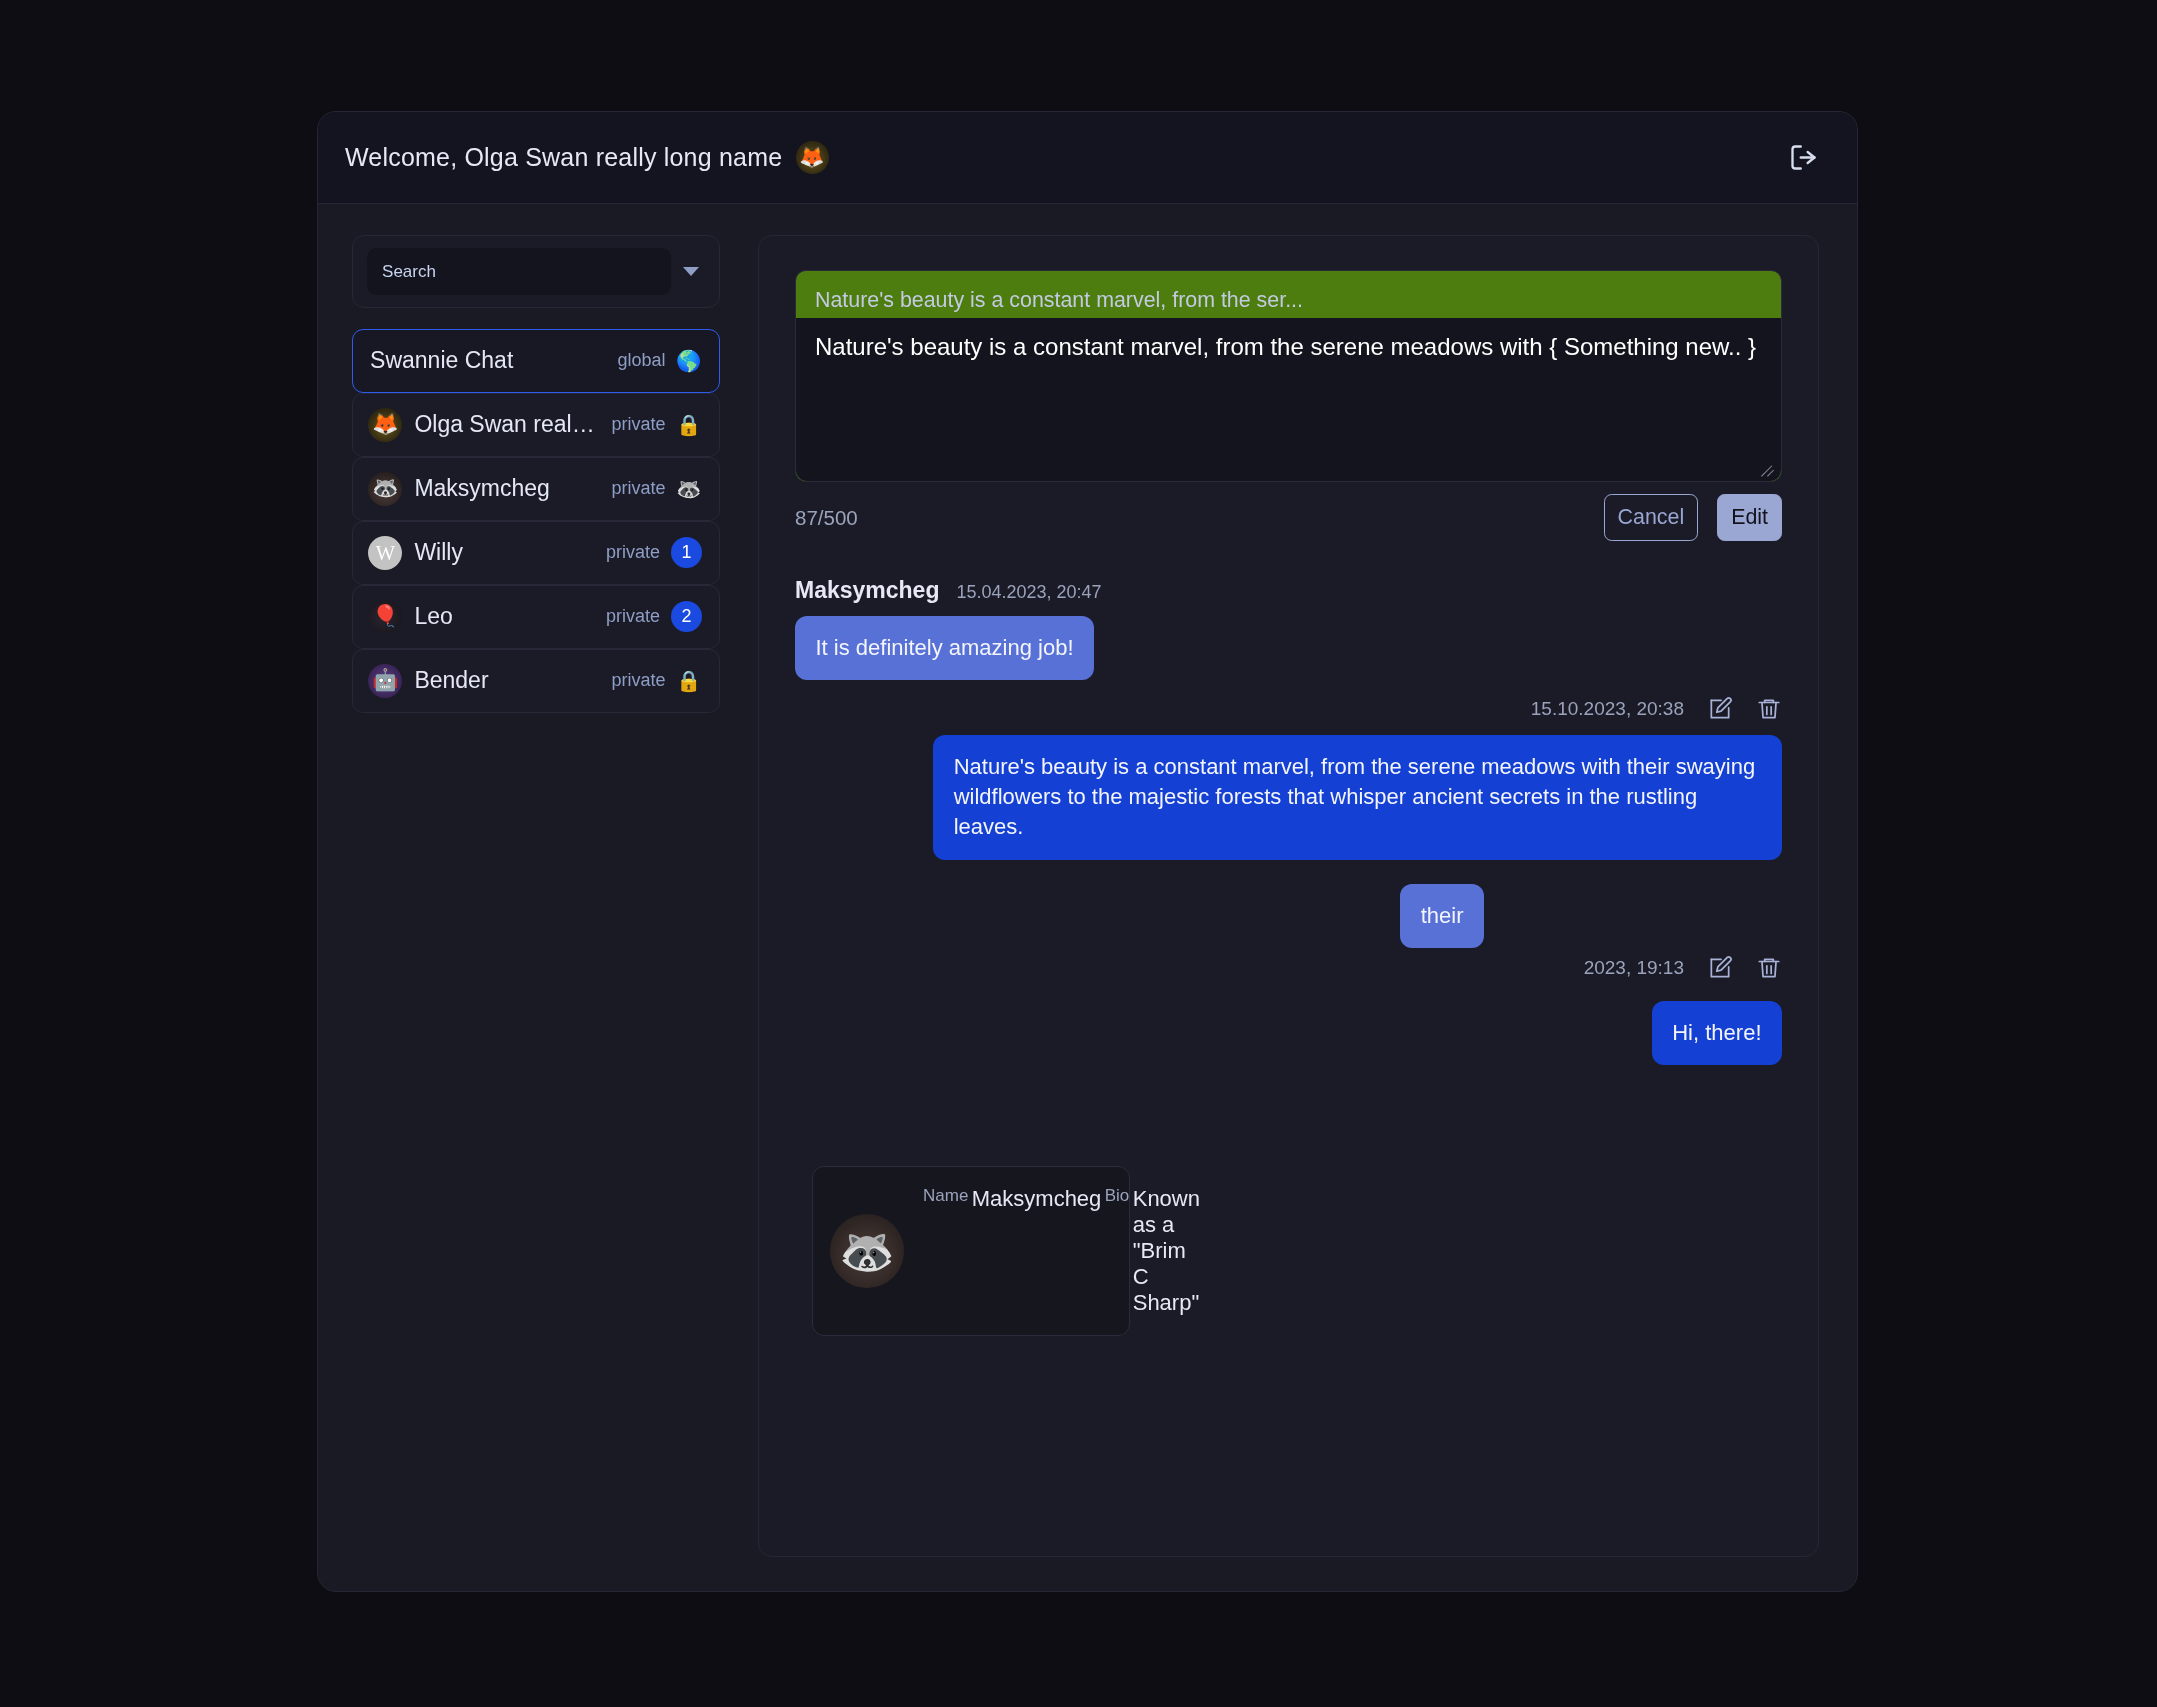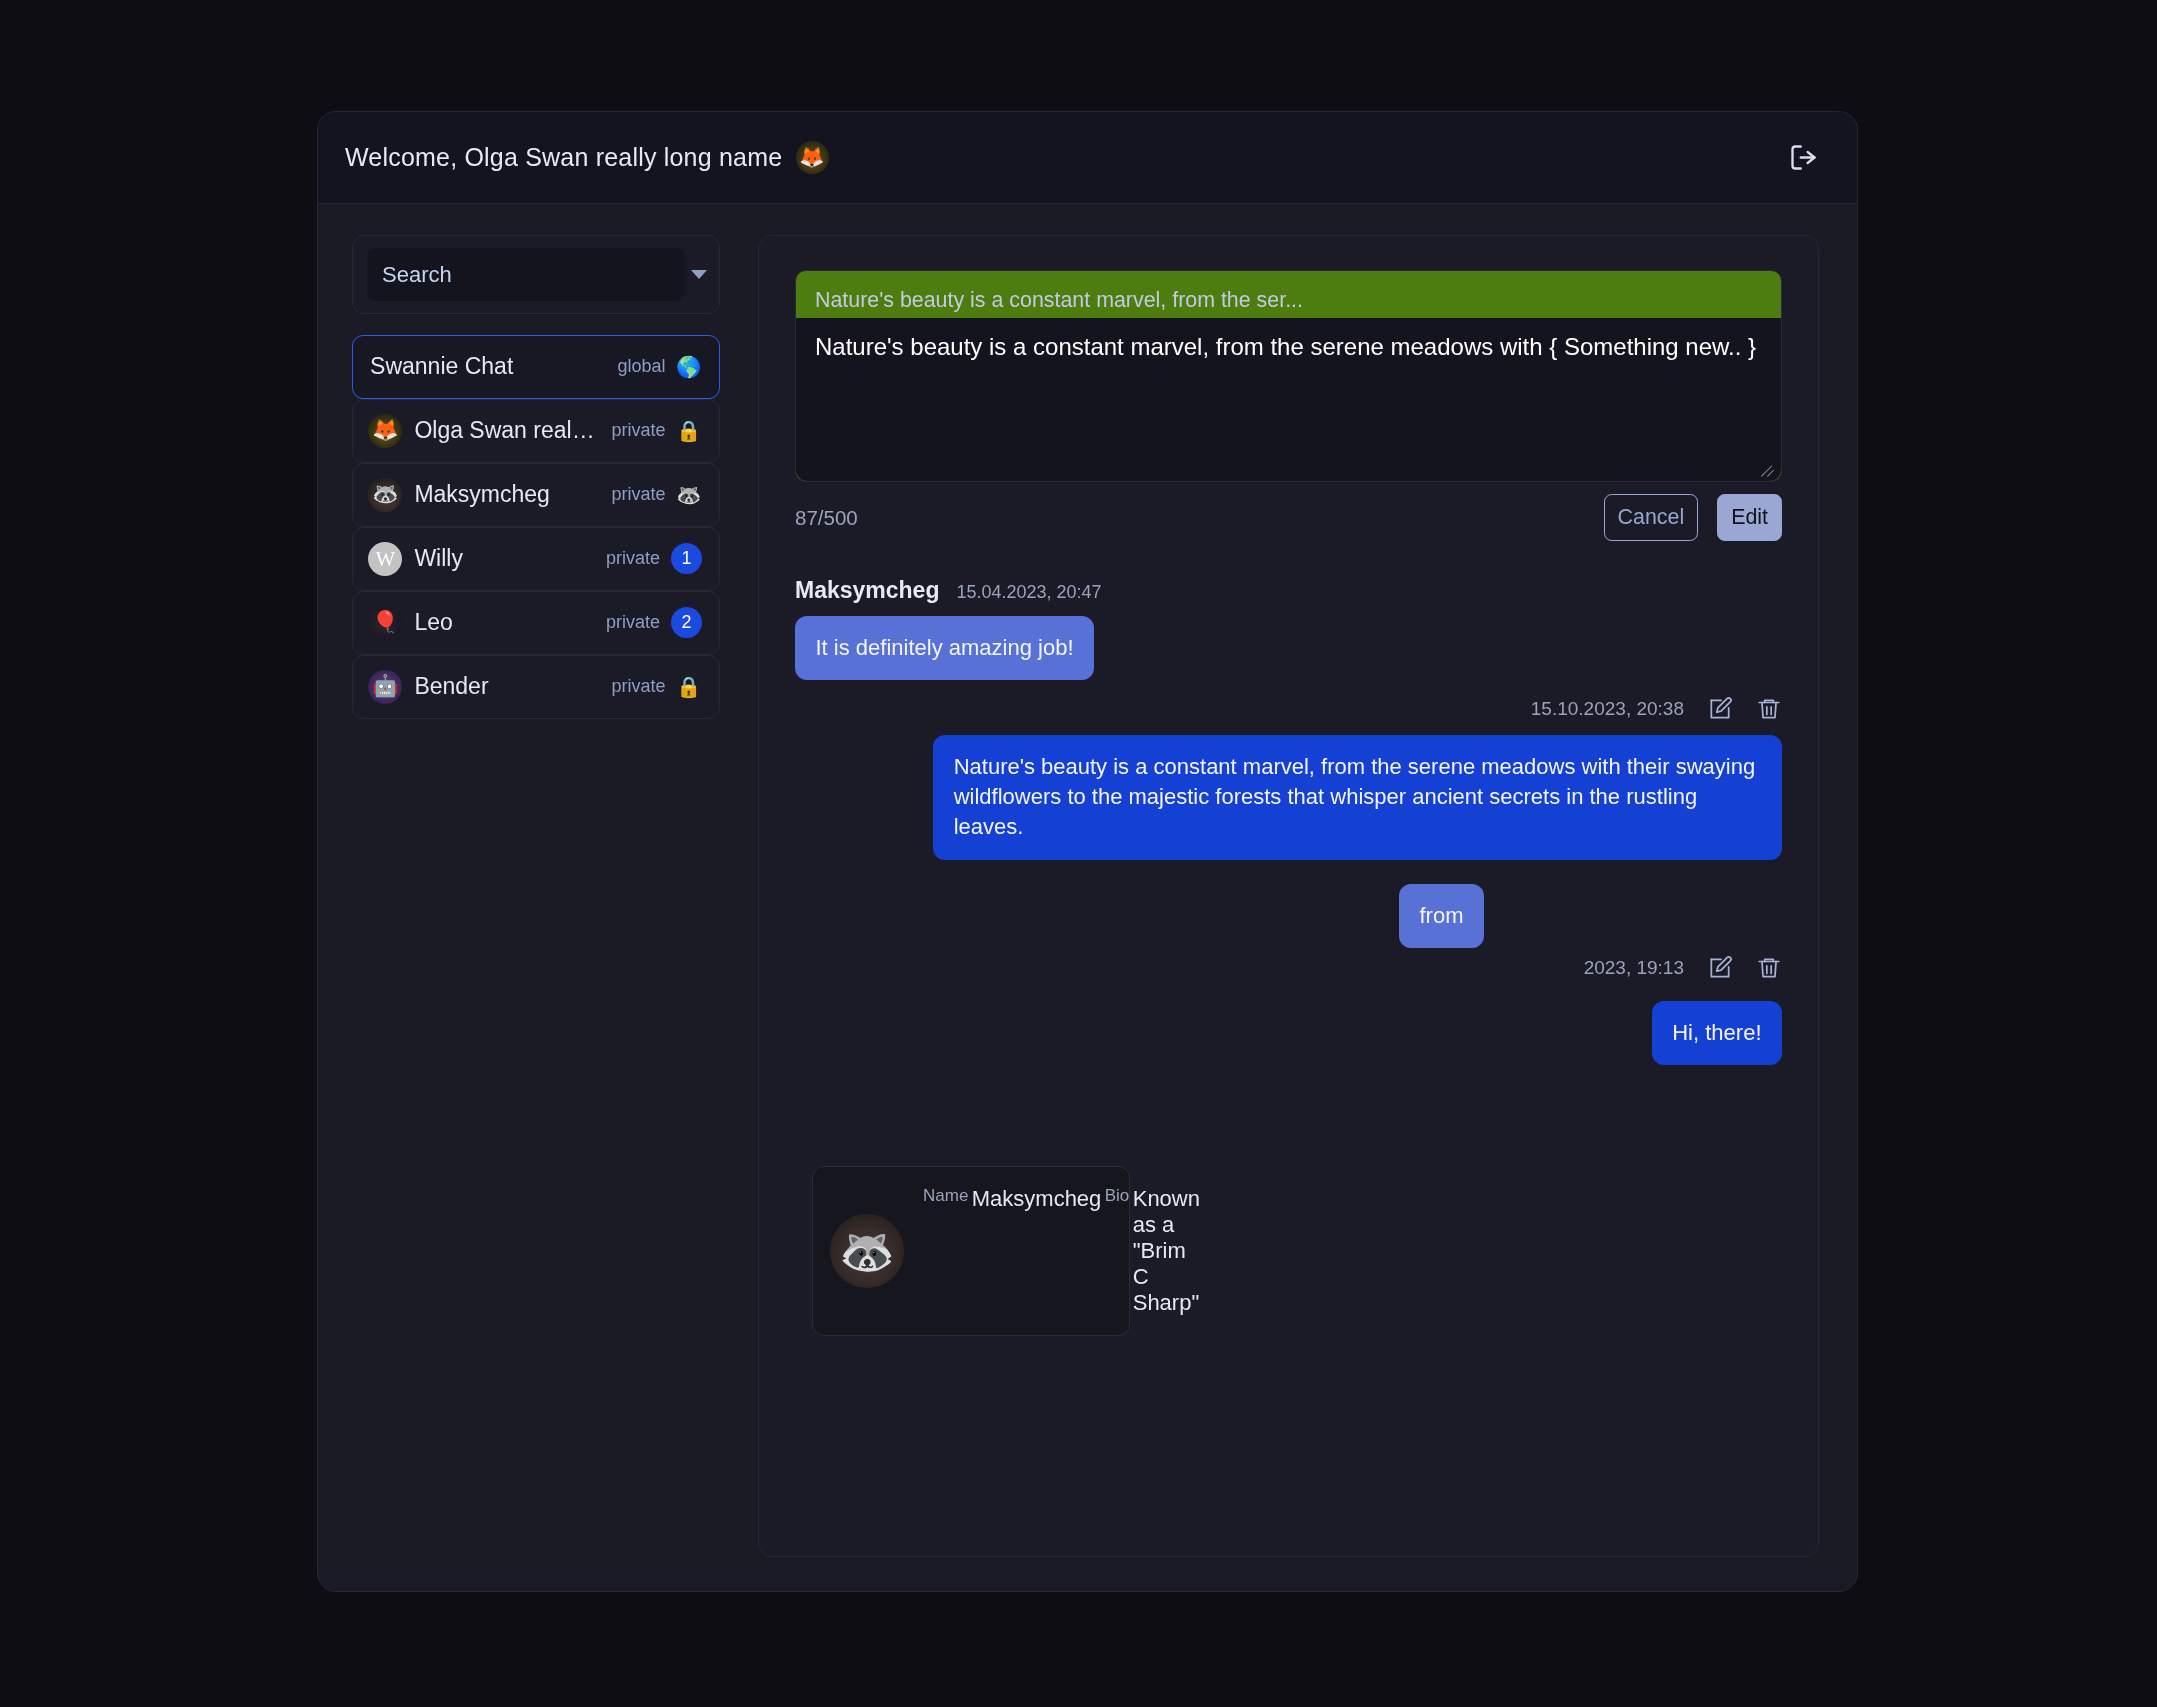--- a/index.html
+++ b/index.html
@@ -84,21 +84,21 @@
     display: flex;
     align-items: center;
     gap: 5.1px;
   }
   .search-input {
     flex: 1;
     background: #14141f;
     border: none;
     border-radius: 9.4px;
     color: #a3a3a3;
-    font-size: 22px;
+    font-size: 17px;
     font-family: "Liberation Sans", sans-serif;
     padding: 13.7px 15.4px;
     outline: none;
   }
   .search-input::placeholder { color: #c9d4ef; }
   .search-caret {
     width: 29px; height: 38px;
     display: flex; align-items: center; justify-content: center;
     cursor: pointer;
   }
@@ -454,21 +454,21 @@
             <line x1="14" y1="10" x2="14" y2="17"></line>
           </svg>
         </button>
       </div>
       <div class="row-right">
         <div class="bubble bubble-out">Nature's beauty is a constant marvel, from the serene meadows with their swaying wildflowers to the majestic forests that whisper ancient secrets in the rustling leaves.</div>
       </div>
 
       <div style="margin-top:24px">
         <div class="row-right" style="padding-right:298px;">
-          <div class="bubble bubble-in">from</div>
+          <div class="bubble bubble-in">their</div>
         </div>
       </div>
 
       <div class="msg-actions msg-bottom-row">
         <span class="msg-time">2023, 19:13</span>
         <button class="icon-btn">
           <svg viewBox="0 0 24 24" fill="none" stroke="#a7b2d6" stroke-width="1.6" stroke-linecap="round" stroke-linejoin="round">
             <path d="M4 4h9"></path>
             <path d="M4 4v16h16v-9"></path>
             <path d="M18.5 2.5a2.12 2.12 0 0 1 3 3L13 14l-4 1 1-4 8.5-8.5z"></path>

